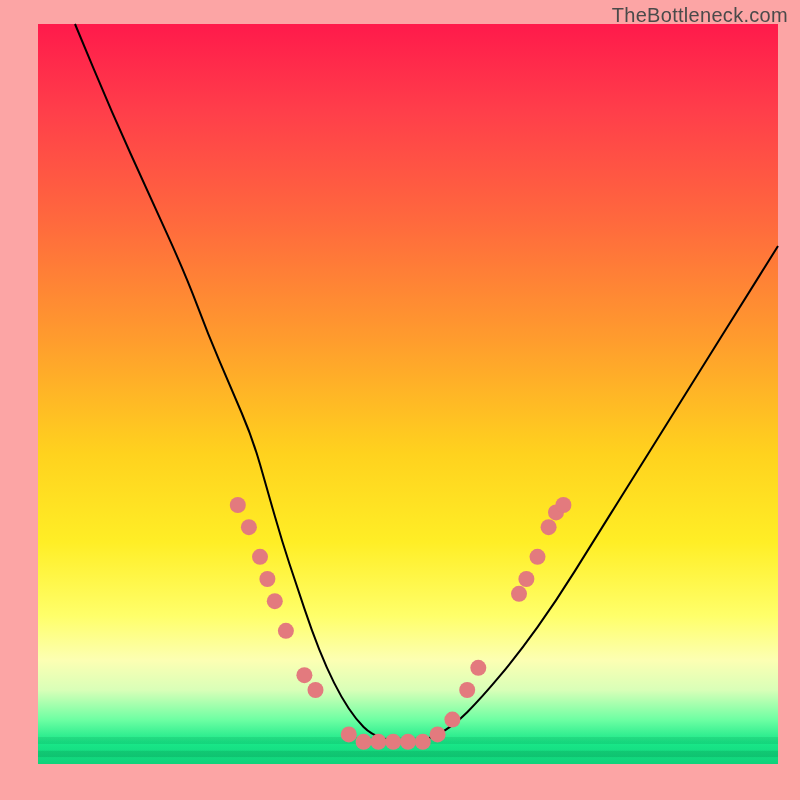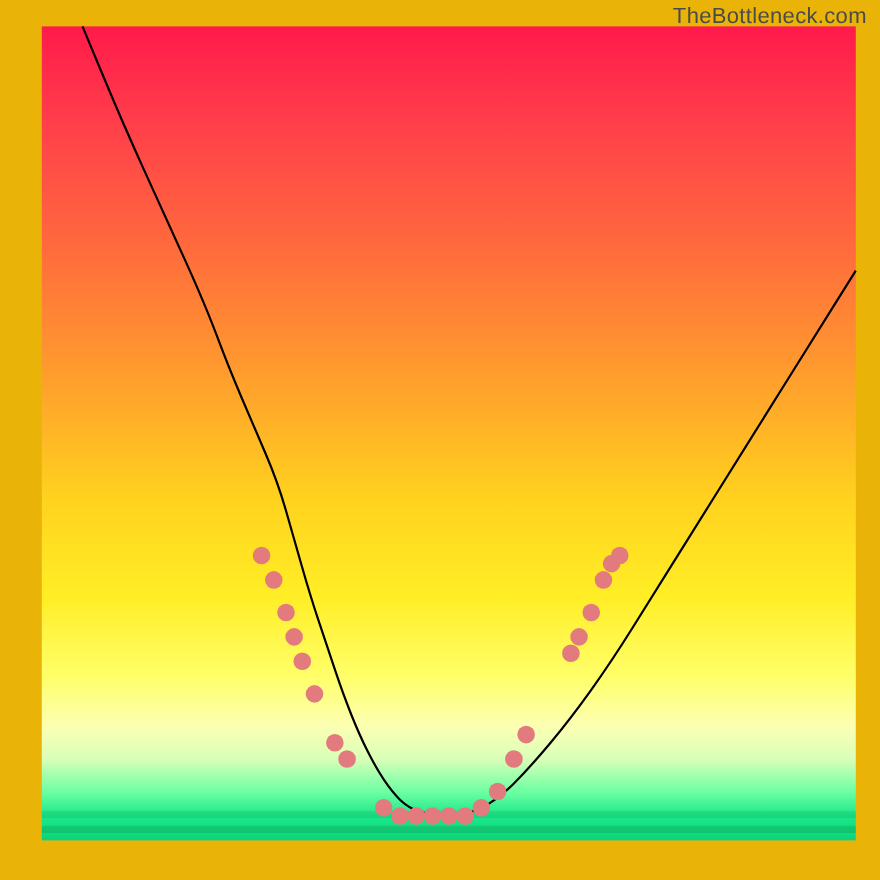--- a/index.html
+++ b/index.html
@@ -8,21 +8,21 @@
     width: 800px;
     height: 800px;
     overflow: hidden;
     background: #000;
     font-family: Arial, Helvetica, sans-serif;
   }
   .outer {
     position: relative;
     width: 800px;
     height: 800px;
-    background: #eab308;
+    background: #fca5a5;
   }
   .plot {
     position: absolute;
     left: 38px;
     top: 24px;
     width: 740px;
     height: 740px;
     
     background: linear-gradient(
       to bottom,

